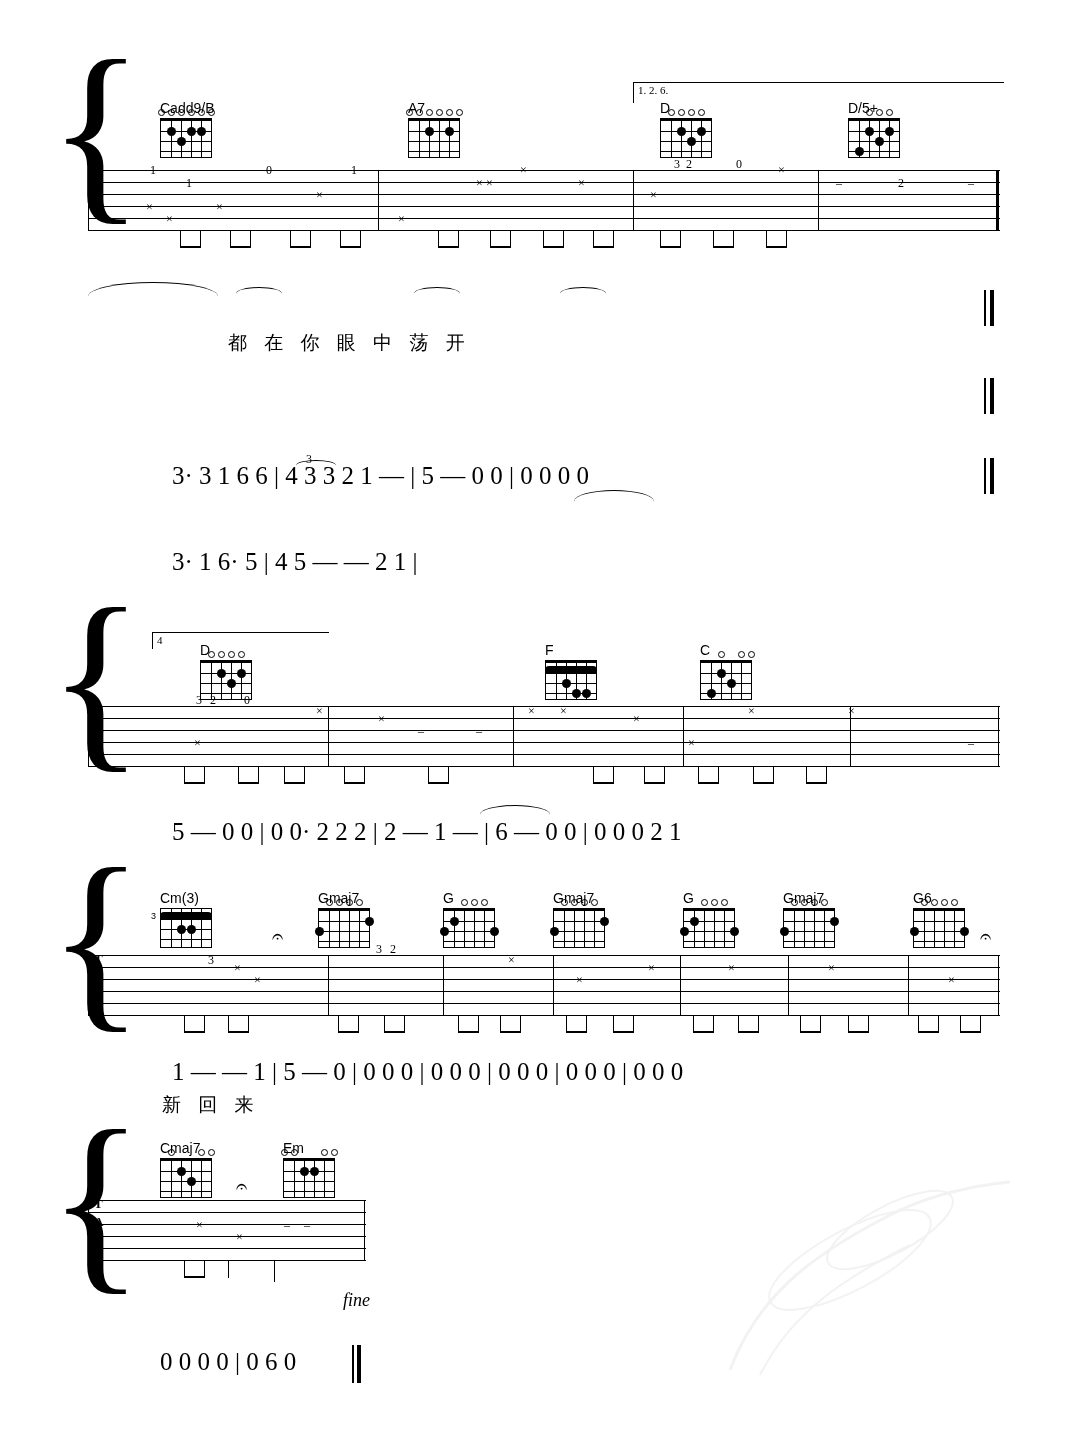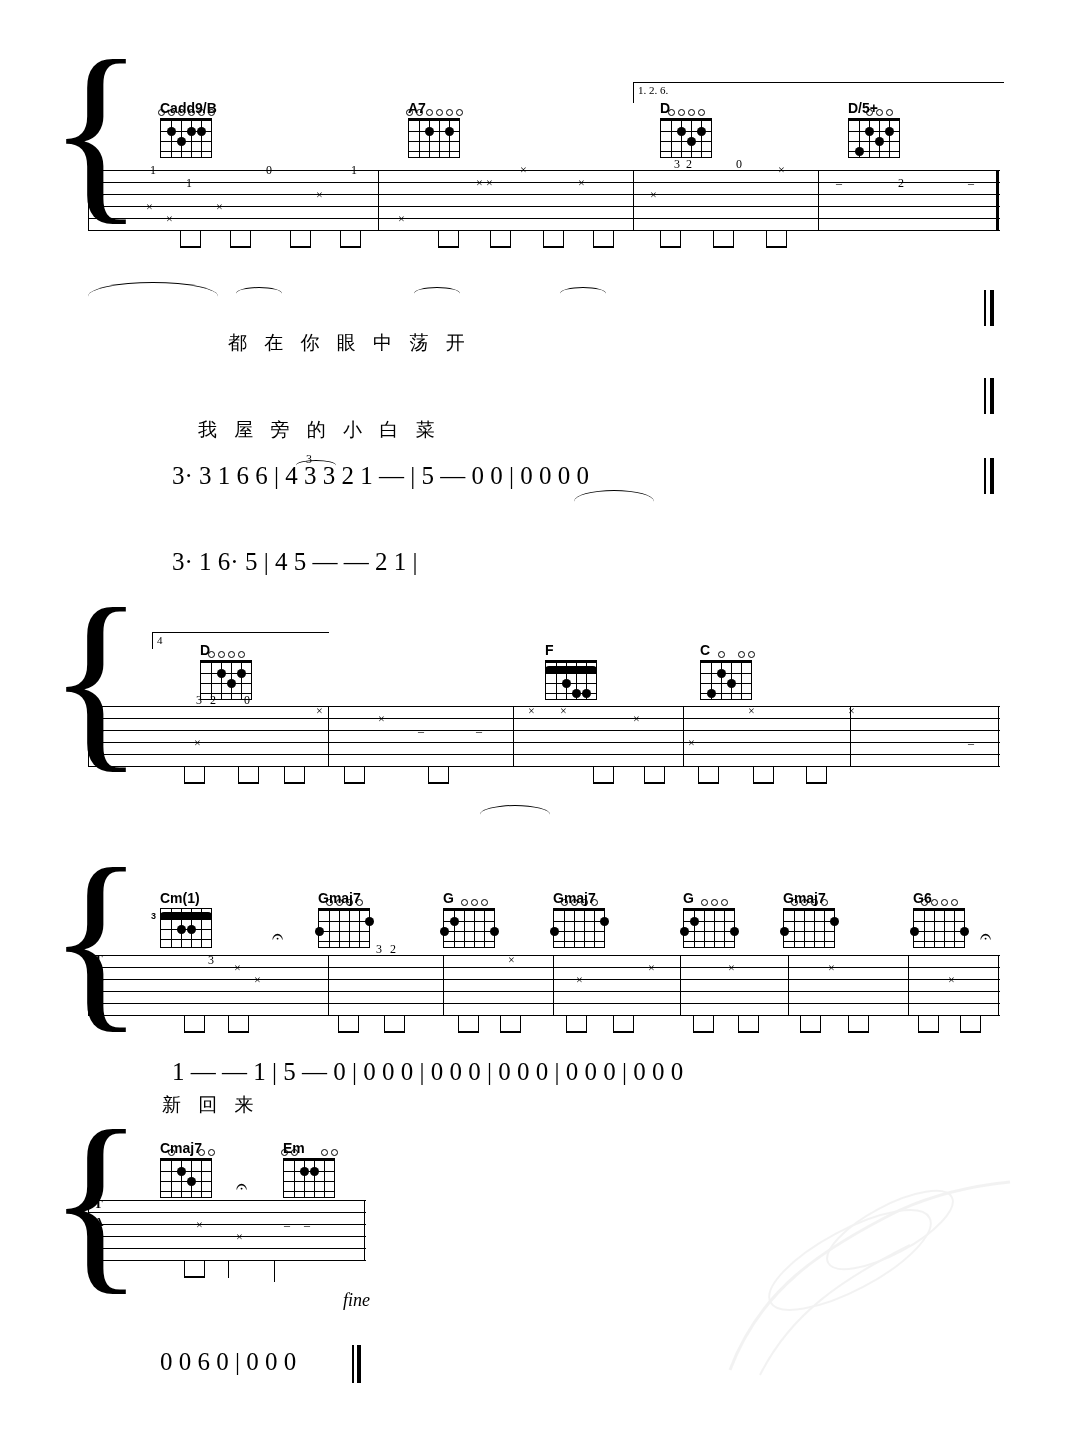--- a/index.html
+++ b/index.html
@@ -1,20 +1,20 @@
 <!DOCTYPE html>
 <html><head>
 <meta charset="utf-8">
 <style>
   html,body{margin:0;padding:0;background:#ffffff;}
   body{width:1072px;height:1433px;position:relative;font-family:"Liberation Sans",sans-serif;color:#000;overflow:hidden;}
   .sheet{position:absolute;left:0;top:0;width:1072px;height:1433px;}
 
   
-  .chord{position:absolute;font-weight:bold;}
+  .chord{position:absolute;}
   .chord .cname{font-size:14px;font-family:"Liberation Sans",sans-serif;white-space:nowrap;margin-bottom:2px;}
   .grid{position:relative;width:52px;height:40px;border:1px solid #000;border-top:3px solid #000;box-sizing:border-box;}
   .grid.nonut{border-top:1px solid #000;}
   .grid .v{position:absolute;top:0;bottom:0;width:1px;background:#000;}
   .grid .h{position:absolute;left:0;right:0;height:1px;background:#000;}
   .dot{position:absolute;width:9px;height:9px;border-radius:50%;background:#000;}
   .opencir{position:absolute;width:7px;height:7px;border-radius:50%;border:1px solid #000;box-sizing:border-box;}
   .barre{position:absolute;height:8px;border-radius:4px;background:#000;}
   .fretnum{position:absolute;font-size:9px;left:-10px;top:2px;}
 
@@ -212,21 +212,20 @@
   <div class="stem" style="left:698px;top:60px;height:18px;"></div>
   <div class="beam" style="left:678px;top:76px;width:21px;"></div>
 </div>
 
 <div class="lyr" style="left:228px;top:330px;">都 在 你 眼 中 荡 开</div>
 <div class="slur" style="left:88px;top:282px;width:130px;height:28px;"></div>
 <div class="slur" style="left:236px;top:287px;width:46px;height:12px;"></div>
 <div class="slur" style="left:414px;top:287px;width:46px;height:12px;"></div>
 <div class="slur" style="left:560px;top:287px;width:46px;height:12px;"></div>
 
-<div class="lyr" style="left:198px;top:417px;">我 屋 旁 的 小 白 菜</div>
 
 <div class="jp" style="left:172px;top:462px;">3·  3 1 6 6 | 4 3 3 2 1 — | 5 — 0 0 | 0 0 0 0</div>
 <div class="jp" style="left:306px;top:452px;font-size:12px;">3</div>
 <div class="slur" style="left:296px;top:460px;width:40px;height:10px;"></div>
 <div class="slur" style="left:574px;top:490px;width:80px;height:22px;"></div>
 
 <div class="jp" style="left:172px;top:548px;">3·  1 6·  5 | 4 5 — — 2 1 |</div>
 
 <div class="repeat" style="left:984px;top:290px;">
   <div style="position:absolute;left:0;top:0;width:2px;height:36px;background:#000;"></div>
@@ -360,24 +359,25 @@
   <div class="stem" style="left:630px;top:60px;height:18px;"></div>
   <div class="beam" style="left:610px;top:76px;width:21px;"></div>
   <div class="stem" style="left:665px;top:60px;height:18px;"></div>
   <div class="stem" style="left:685px;top:60px;height:18px;"></div>
   <div class="beam" style="left:665px;top:76px;width:21px;"></div>
   <div class="stem" style="left:718px;top:60px;height:18px;"></div>
   <div class="stem" style="left:738px;top:60px;height:18px;"></div>
   <div class="beam" style="left:718px;top:76px;width:21px;"></div>
 </div>
 
+<div class="jp" style="left:172px;top:818px;">5 — 0 0 | 0 0· 2 2 2 | 2 — 1 — | 6 — 0 0 | 0 0 0 2 1</div>
 <div class="slur" style="left:480px;top:805px;width:70px;height:18px;"></div>
 
 <div class="chord" style="left:160px;top:890px;">
-  <div class="cname">Cm(1)</div>
+  <div class="cname">Cm(3)</div>
   <div class="grid nonut">
     <div class="fretnum">3</div>
     <div class="v" style="left:10px"></div>
         <div class="v" style="left:20px"></div>
         <div class="v" style="left:30px"></div>
         <div class="v" style="left:40px"></div>
     <div class="h" style="top:10px"></div>
         <div class="h" style="top:20px"></div>
         <div class="h" style="top:30px"></div>
     <div class="barre" style="left:-1px;top:3px;width:52px;"></div>
@@ -642,21 +642,21 @@
   <div class="tnum" style="left:216px;top:18px;">–</div>
   <div class="stem" style="left:96px;top:60px;height:18px;"></div>
   <div class="stem" style="left:116px;top:60px;height:18px;"></div>
   <div class="beam" style="left:96px;top:76px;width:21px;"></div>
   <div class="stem" style="left:140px;top:60px;height:18px;"></div>
   <div class="stem" style="left:186px;top:60px;height:22px;"></div>
 </div>
 
 <div class="fine" style="left:343px;top:1290px;">fine</div>
 
-<div class="jp" style="left:160px;top:1348px;">0 0 6 0 | 0 0 0</div>
+<div class="jp" style="left:160px;top:1348px;">0 0 0 0 | 0 6 0</div>
 <div class="repeat" style="left:352px;top:1345px;">
   <div style="position:absolute;left:0;top:0;width:2px;height:38px;background:#000;"></div>
   <div style="position:absolute;left:5px;top:0;width:4px;height:38px;background:#000;"></div>
 </div>
 
 <svg class="wm" width="320" height="260" style="left:700px;top:1140px;" viewBox="0 0 320 260">
   <path d="M30 230 C60 150 120 110 200 70 C240 52 280 45 310 42" stroke="#888" stroke-width="3" fill="none"></path>
   <path d="M60 235 C90 175 140 140 210 105" stroke="#888" stroke-width="2" fill="none"></path>
   <ellipse cx="150" cy="120" rx="90" ry="30" transform="rotate(-28 150 120)" stroke="#888" stroke-width="2" fill="none"></ellipse>
   <ellipse cx="190" cy="90" rx="70" ry="24" transform="rotate(-28 190 90)" stroke="#888" stroke-width="2" fill="none"></ellipse>

